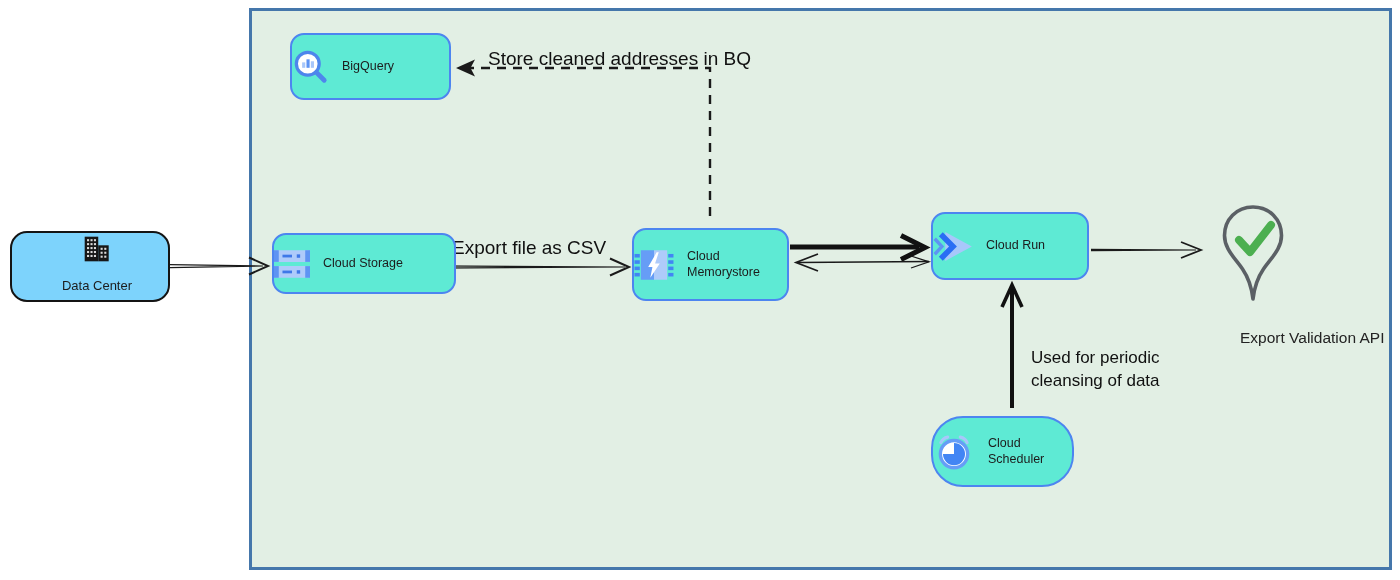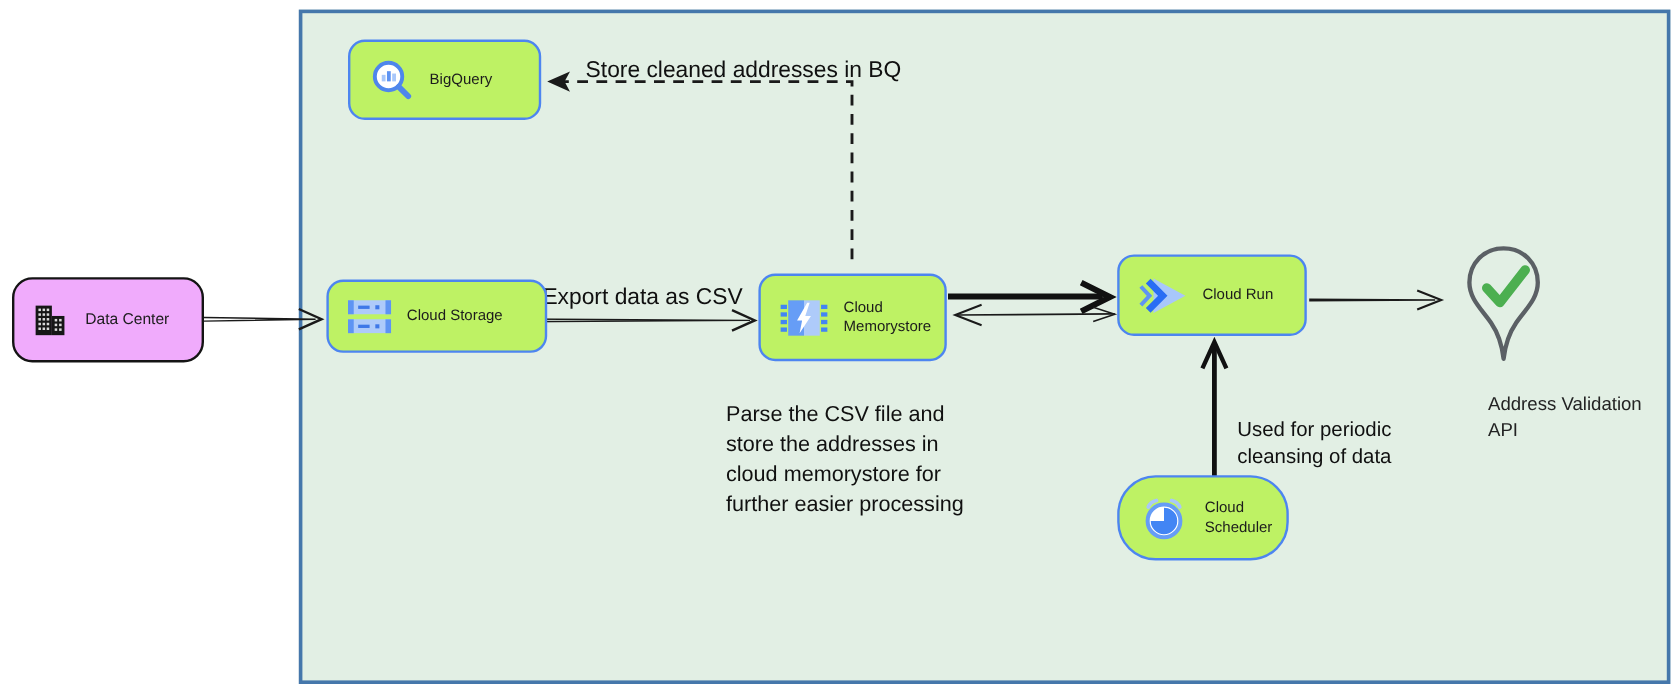--- a/index.html
+++ b/index.html
@@ -3,24 +3,24 @@
 <meta charset="utf-8">
 <style>
   html,body{margin:0;padding:0;background:#ffffff;}
   body{width:1400px;height:580px;position:relative;overflow:hidden;
        font-family:"Liberation Sans", sans-serif;color:#1c1c1c;}
   .canvas{position:absolute;inset:0;}
   .zone{position:absolute;left:249px;top:8px;width:1137px;height:556px;
         background:#e2efe4;border:3px solid #4577ab;}
   svg.arrows{position:absolute;left:0;top:0;width:1400px;height:580px;pointer-events:none;}
   .node{position:absolute;display:flex;align-items:center;box-sizing:border-box;
-        background:#bef264;border:2px solid #4d85f0;border-radius:14px;
-        padding-left:16px;gap:13px;z-index:3;}
+        background:#5eead4;border:2px solid #4d85f0;border-radius:14px;
+        gap:13px;z-index:3;}
   .node .lbl{font-size:12.5px;line-height:1.25;color:#1c1c1c;}
-  .node.dc{background:#f0abfc;border:2px solid #141414;border-radius:17px;padding-left:14px;}
+  .node.dc{background:#7dd3fc;border:2px solid #141414;border-radius:17px;padding-left:14px;flex-direction:column;}
   .note{position:absolute;white-space:pre-line;font-size:18px;line-height:25px;
         color:#101010;z-index:2;}
   .edge-label{position:absolute;white-space:nowrap;font-size:19px;color:#101010;z-index:2;margin-top:16px;}
   .pin-label{position:absolute;left:1240px;top:327px;width:152px;font-size:15.5px;
              line-height:21px;color:#232323;z-index:2;}
   .pin-wrap{position:absolute;left:1218px;top:204px;z-index:3;}
   .icon{display:inline-flex;flex:0 0 auto;}
 </style>
 </head>
 <body>
@@ -161,48 +161,44 @@
     <span class="icon">
       <svg width="40" height="31" viewBox="0 0 36 28">
         <polygon points="11,1 35,14 11,27" fill="#a8c7fa"></polygon>
         <polyline points="7,3 18,14 7,25" stroke="#2a6df4" stroke-width="5" fill="none"></polyline>
         <polyline points="1.5,7 8,14 1.5,21" stroke="#5e94f3" stroke-width="3" fill="none"></polyline>
       </svg>
     </span>
     <span class="lbl">Cloud Run</span>
   </div>
 
-  <div class="node" style="left:931px;top:396px;width:143px;height:71px;border-radius:32px;">
+  <div class="node" style="left:931px;top:416px;width:143px;height:71px;border-radius:32px;">
     <span class="icon">
       <svg width="42" height="38" viewBox="0 0 40 36">
         <path d="M7.5,9 A9,9 0 0 1 14,3.8" stroke="#a8c7fa" stroke-width="3" fill="none" stroke-linecap="round"></path>
         <path d="M32.5,9 A9,9 0 0 0 26,3.8" stroke="#a8c7fa" stroke-width="3" fill="none" stroke-linecap="round"></path>
         <circle cx="20" cy="20" r="13" fill="#ffffff" stroke="#669df6" stroke-width="3.2"></circle>
         <path d="M20,20 L20,9.5 A10.5,10.5 0 1 1 9.5,20 Z" fill="#4285f4"></path>
       </svg>
     </span>
     <span class="lbl">Cloud Scheduler</span>
   </div>
 
   <div class="pin-wrap">
     <svg width="70" height="124" viewBox="0 0 70 124">
       <path d="M35,3 C51.5,3 63.5,15.5 63.5,31.5 C63.5,45 53.5,53.5 45.5,65
                C40,73 36.5,82 35,95 C33.5,82 30,73 24.5,65
                C16.5,53.5 6.5,45 6.5,31.5 C6.5,15.5 18.5,3 35,3 Z" fill="none" stroke="#5b6065" stroke-width="3.6" stroke-linejoin="round"></path>
       <path d="M21,36 L32,48 L53,21" fill="none" stroke="#4caf50" stroke-width="8" stroke-linecap="round" stroke-linejoin="round"></path>
     </svg>
   </div>
-  <div class="pin-label">Address Validation API</div>
+  <div class="pin-label">Export Validation API</div>
 
   <div class="edge-label" style="left:488px;top:32px;">Store cleaned addresses in BQ</div>
 
-  <div class="edge-label" style="left:452px;top:221px;">Export data as CSV</div>
-
-
-  <div class="note" style="left:605px;top:333px;width:270px;">Parse the CSV file and
-store the addresses in
-cloud  memorystore for
-further easier processing</div>
+  <div class="edge-label" style="left:452px;top:221px;">Export file as CSV</div>
+
+
 
   <div class="note" style="left:1031px;top:346px;width:190px;font-size:17px;line-height:23px;">Used for periodic
 cleansing of data</div>
 
 </div>
 
 </body></html>

